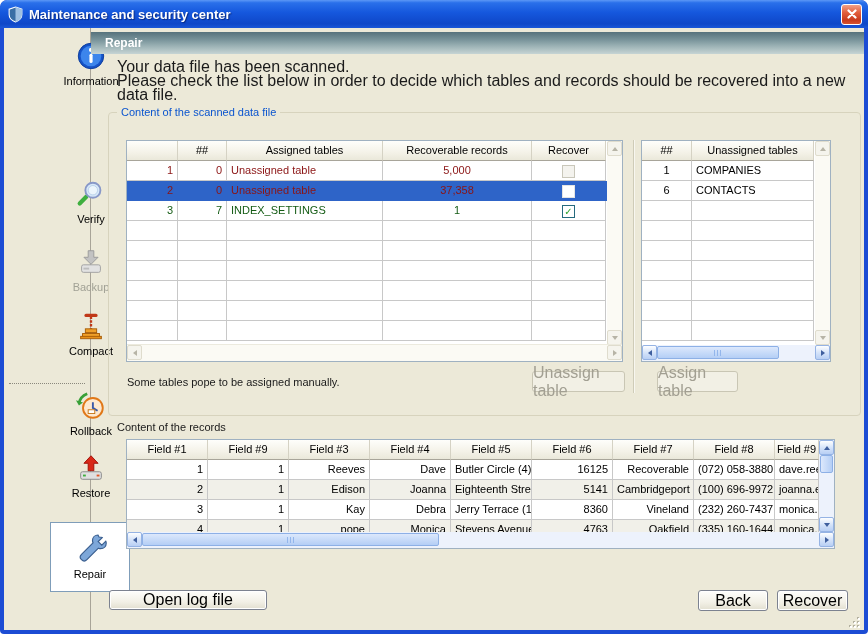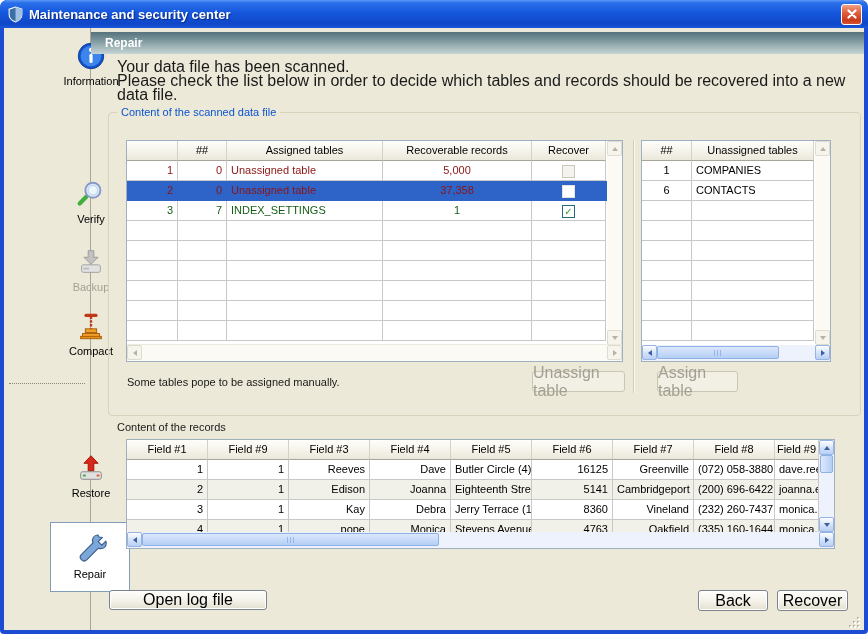--- a/index.html
+++ b/index.html
@@ -158,20 +158,30 @@
         <svg width="32" height="32" viewBox="0 0 34 34">
             <rect x="10" y="4" width="14" height="3.5" rx="1.7" fill="#c03818"></rect>
             <line x1="17" y1="7" x2="17" y2="21" stroke="#c03818" stroke-width="2.5" stroke-dasharray="2.5 1.5"></line>
             <rect x="11" y="20" width="12" height="4" fill="#f0a028" stroke="#a85e08"></rect>
             <rect x="8" y="25" width="18" height="4" fill="#f0a028" stroke="#a85e08"></rect>
             <rect x="6" y="28" width="22" height="2.5" fill="#e89018" stroke="#a85e08"></rect>
           </svg>
         <span>Compact</span>
       </div>
       <div class="sb-sep"></div>
+      <div class="si si-rollback">
+        <svg width="32" height="32" viewBox="0 0 34 34">
+            <circle cx="19" cy="19" r="10.5" fill="#fde8cf" stroke="#e07818" stroke-width="2"></circle>
+            <path d="M19 13v6l5 3" stroke="#3858a8" stroke-width="2" fill="none"></path>
+            <path d="M13 4C8 6 5 10 4.5 14" stroke="#38a038" stroke-width="3" fill="none"></path>
+            <path d="M1 11l3.2 5.5 4.3-3.2z" fill="#38a038"></path>
+            <rect x="14" y="21" width="7" height="4" fill="#fff" stroke="#c87818"></rect>
+          </svg>
+        <span>Rollback</span>
+      </div>
       <div class="si si-restore">
         <svg width="32" height="32" viewBox="0 0 34 34">
             <path d="M14 20v-8h-4.5L17 4l7.5 8H20v8z" fill="#d82818" stroke="#a01008"></path>
             <rect x="6" y="21" width="22" height="8" rx="2" fill="#e0e0e0" stroke="#888"></rect>
             <rect x="8.5" y="24" width="3" height="2" fill="#3fae3f"></rect>
             <rect x="23" y="24" width="3" height="2" fill="#e05828"></rect>
           </svg>
         <span>Restore</span>
       </div>
       <div class="si si-repair selected">
@@ -375,33 +385,33 @@
               <div class="hcell rc rc-last">Field #9</div>
             </div>
           <div class="tbody">
               <div class="trow">
                 <div class="cell rc ar">1</div>
                 <div class="cell rc ar">1</div>
                 <div class="cell rc ar">Reeves</div>
                 <div class="cell rc ar">Dave</div>
                 <div class="cell rc">Butler Circle (4)</div>
                 <div class="cell rc ar">16125</div>
-                <div class="cell rc ar">Greenville</div>
+                <div class="cell rc ar">Recoverable</div>
                 <div class="cell rc">(072) 058-3880</div>
                 <div class="cell rc rc-last">dave.reev</div>
               </div>
               <div class="trow alt">
                 <div class="cell rc ar">2</div>
                 <div class="cell rc ar">1</div>
                 <div class="cell rc ar">Edison</div>
                 <div class="cell rc ar">Joanna</div>
                 <div class="cell rc">Eighteenth Stree</div>
                 <div class="cell rc ar">5141</div>
                 <div class="cell rc ar">Cambridgeport</div>
-                <div class="cell rc">(200) 696-6422</div>
+                <div class="cell rc">(100) 696-9972</div>
                 <div class="cell rc rc-last">joanna.ed</div>
               </div>
               <div class="trow">
                 <div class="cell rc ar">3</div>
                 <div class="cell rc ar">1</div>
                 <div class="cell rc ar">Kay</div>
                 <div class="cell rc ar">Debra</div>
                 <div class="cell rc">Jerry Terrace (1</div>
                 <div class="cell rc ar">8360</div>
                 <div class="cell rc ar">Vineland</div>

